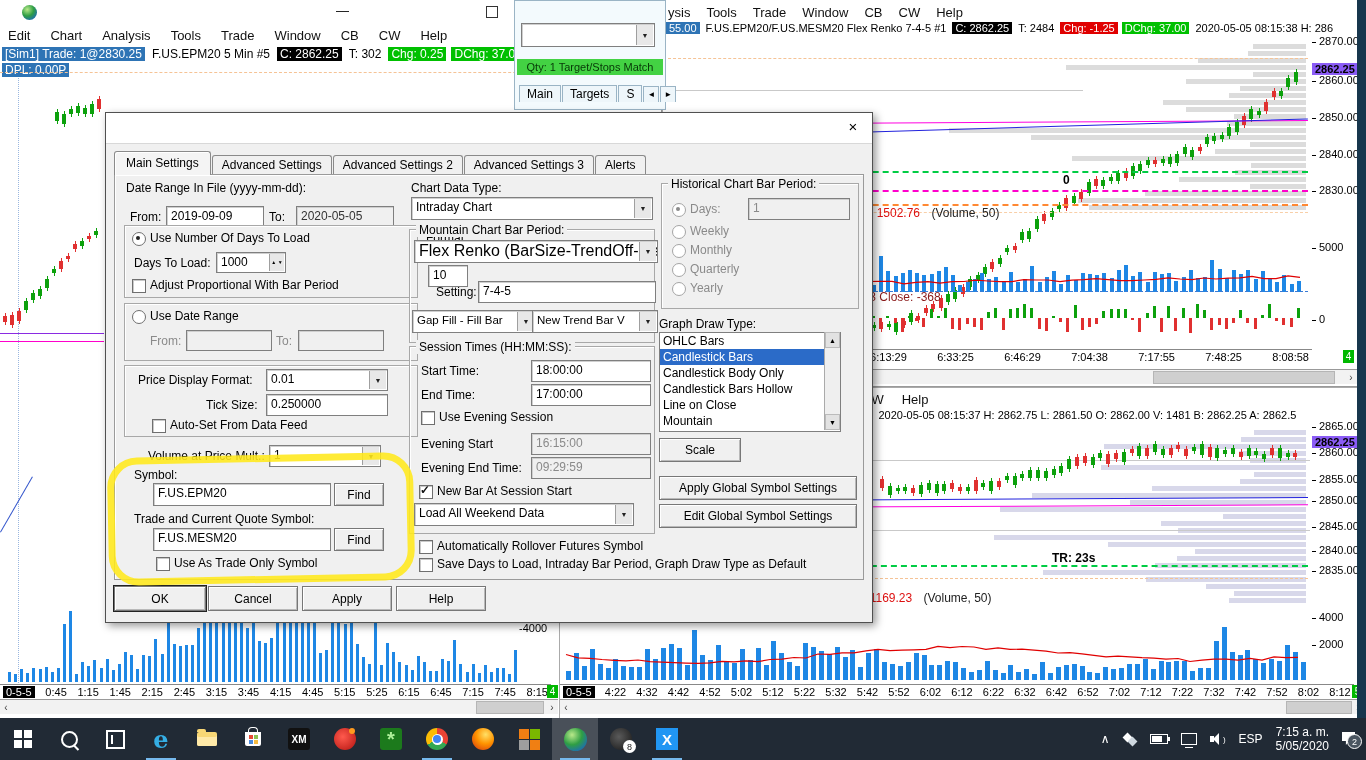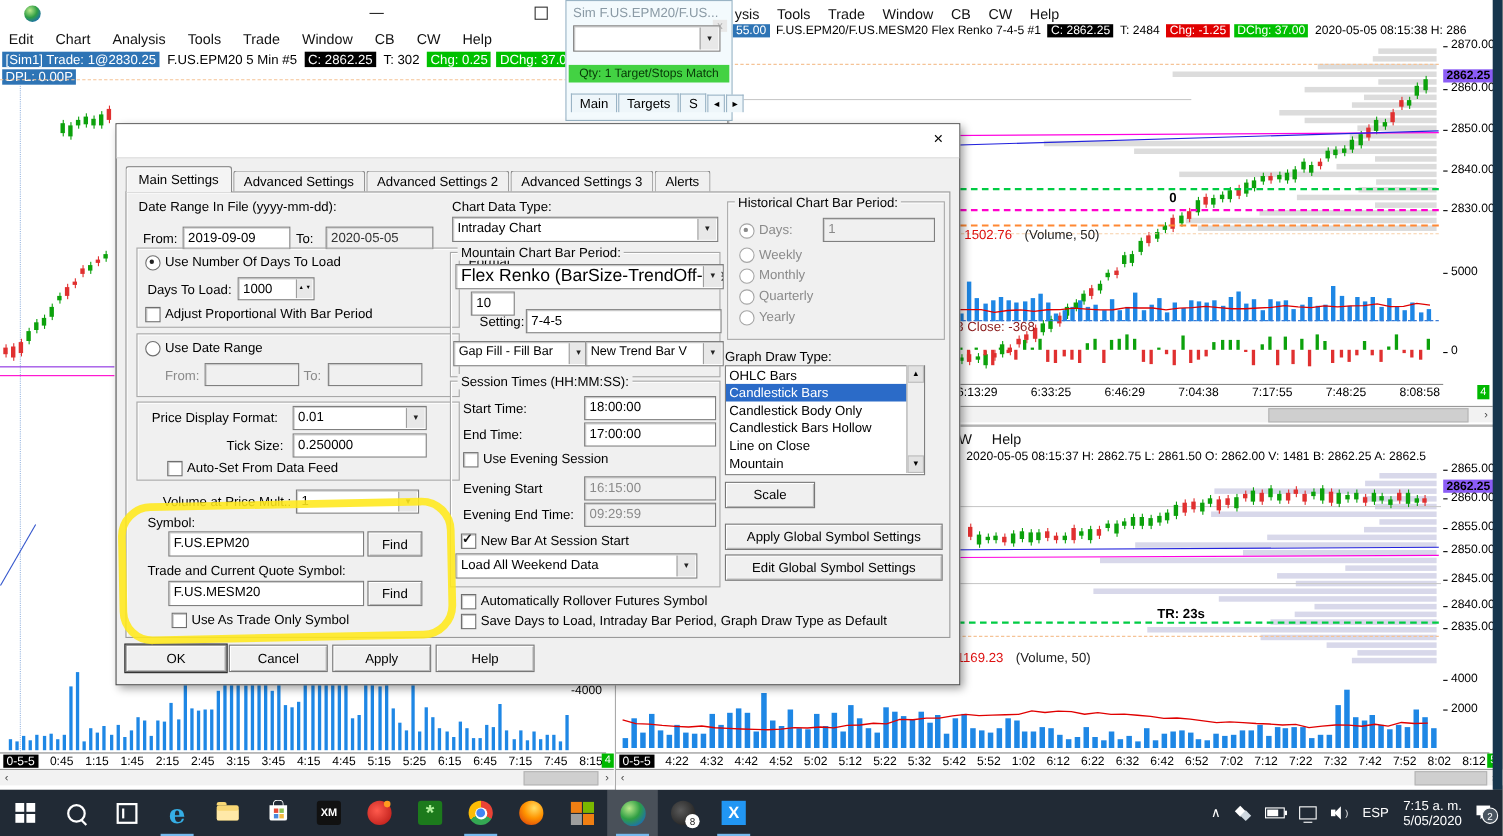--- a/index.html
+++ b/index.html
@@ -886,21 +886,21 @@
     <span>4:22</span>
     <span>4:32</span>
     <span>4:42</span>
     <span>4:52</span>
     <span>5:02</span>
     <span>5:12</span>
     <span>5:22</span>
     <span>5:32</span>
     <span>5:42</span>
     <span>5:52</span>
-    <span>1:02</span>
+    <span>6:02</span>
     <span>6:12</span>
     <span>6:22</span>
     <span>6:32</span>
     <span>6:42</span>
     <span>6:52</span>
     <span>7:02</span>
     <span>7:12</span>
     <span>7:22</span>
     <span>7:32</span>
     <span>7:42</span>
@@ -910,23 +910,20 @@
   </div>
 <span class="badge" style="left:1352px;top:685px">5</span>
 <div class="sbar" style="left:560px;top:699px;width:806px">
   <span class="ar" style="left:0">‹</span>
   <span class="th" style="left:726px;width:64px"></span>
   <span class="ar" style="right:2px">›</span>
 </div>
 <div class="abs" style="left:1357px;top:0;width:9px;height:718px;background:#17364d"></div>
 
 <div class="abs" id="tradewin" style="left:514px;top:0;width:150px;height:108px">
-  <div class="ttl"><span>Sim F.US.EPM20/F.US...</span>
-    <span style="float:right;color:#aaa;background:#e8e8e8;padding:0 4px;font-size:10px">x</span>
-  </div>
   <div class="inp combo" style="left:6px;top:22px;width:124px;height:20px"></div>
   <div class="qty abs" style="left:2px;top:58px;right:2px">Qty: 1 Target/Stops Match</div>
   <div class="abs" style="left:4px;top:84px;display:flex;align-items:flex-end">
     <span class="twtab">Main</span>
     <span class="twtab">Targets</span>
     <span class="twtab">S</span>
     <span class="twtab" style="font-size:8px;padding:3px 3px">◄</span>
     <span class="twtab" style="font-size:8px;padding:3px 3px">►</span>
   </div>
 </div>

